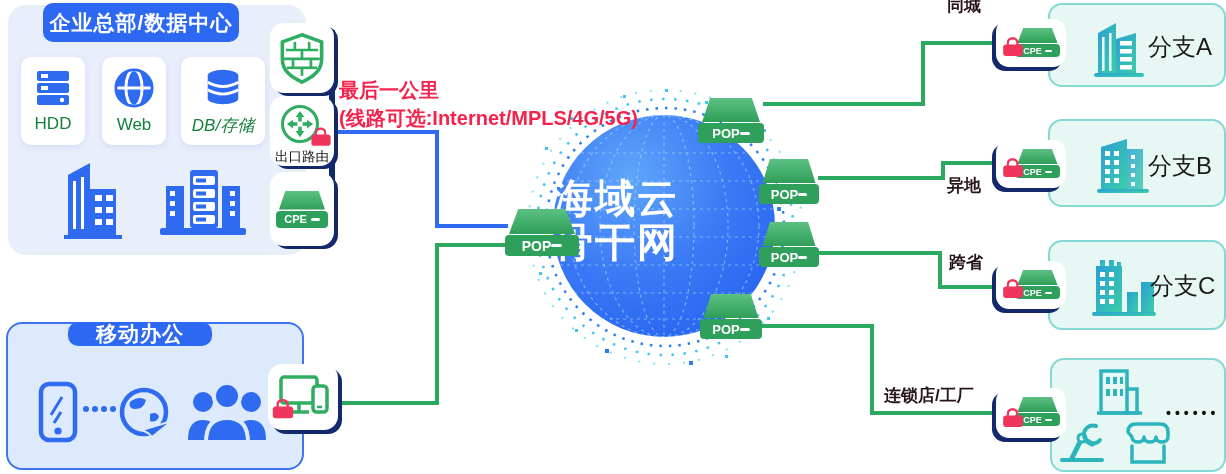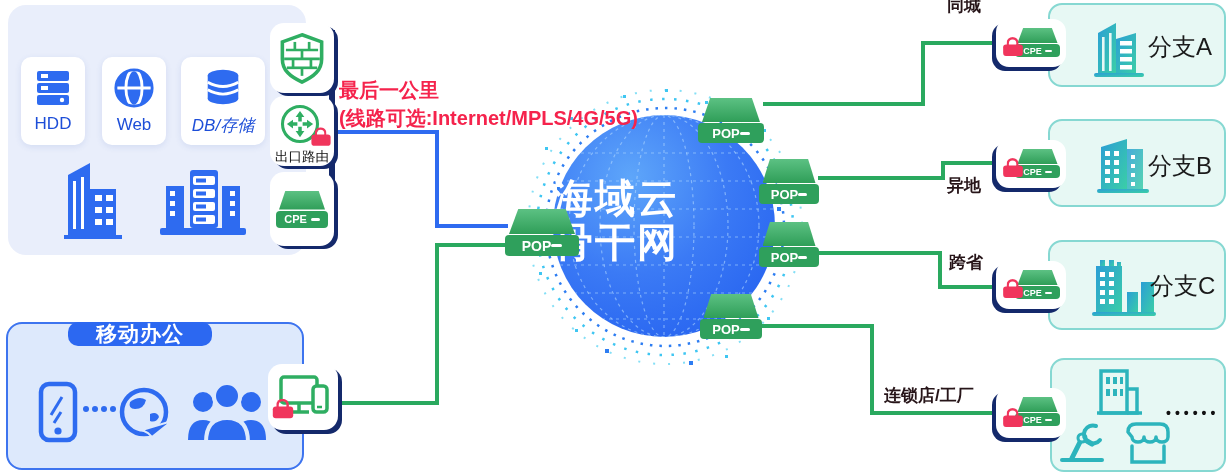--- a/index.html
+++ b/index.html
@@ -7,21 +7,21 @@
   #canvas{position:relative;width:1226px;height:474px;background:#ffffff;overflow:hidden;}
 
   
   .panel-blue{position:absolute;background:#e9eefb;border-radius:18px;}
   .panel-blue-bordered{position:absolute;background:#dde9fc;border:2.5px solid #3d74ef;border-radius:16px;}
   .panel-mint{position:absolute;background:#e7f8f4;border:2px solid #86d8d2;border-radius:14px;}
   .hdr{position:absolute;background:#2c68f1;border-radius:10px;color:#fff;font-size:21px;font-weight:bold;
        display:flex;align-items:center;justify-content:center;letter-spacing:1px;z-index:4;}
   .card-white{position:absolute;background:#fff;border-radius:10px;box-shadow:0 2px 6px rgba(60,90,180,.12);
        display:flex;flex-direction:column;align-items:center;justify-content:center;gap:6px;z-index:4;}
-  .card-label{font-size:17px;color:#1d4ed8;}
+  .card-label{font-size:17px;color:#15803d;}
 
   
   .side-card{position:absolute;background:#fff;border-radius:14px;z-index:4;
        display:flex;flex-direction:column;align-items:center;justify-content:center;gap:3px;
        box-shadow:4px 3px 0 #14296b;}
   .navy-strip{position:absolute;background:#14296b;z-index:3;}
 
   
   .pop{position:absolute;z-index:5;}
   .dev-top{margin:0 auto;background:linear-gradient(180deg,#5cc183 0%,#2f9e58 100%);
@@ -69,20 +69,21 @@
   <svg class="abs" style="left:0;top:0;z-index:3;" width="1226" height="474" viewBox="0 0 1226 474" fill="none">
     <path d="M334 132 H437 V226 H508" stroke="#2e6bf0" stroke-width="4"></path>
     <path d="M340 403 H437 V245 H508" stroke="#2aa95f" stroke-width="4"></path>
     <path d="M763 104 H923 V43 H998" stroke="#2aa95f" stroke-width="4"></path>
     <path d="M818 178 H943 V163 H998" stroke="#2aa95f" stroke-width="4"></path>
     <path d="M818 253 H940 V287 H998" stroke="#2aa95f" stroke-width="4"></path>
     <path d="M761 326 H872 V413 H998" stroke="#2aa95f" stroke-width="4"></path>
   </svg>
 
   <div class="panel-blue" style="left:8px;top:5px;width:298px;height:250px;"></div>
+  <div class="hdr" style="left:43px;top:3px;width:196px;height:39px;">企业总部/数据中心</div>
 
   <div class="card-white" style="left:21px;top:57px;width:64px;height:88px;">
     <svg width="40" height="40" viewBox="0 0 40 40">
       <rect x="4" y="3" width="32" height="10" rx="2" fill="#2e6bf0"></rect>
         <rect x="8" y="6" width="7" height="4" fill="#fff"></rect>
       <rect x="4" y="15" width="32" height="10" rx="2" fill="#2e6bf0"></rect>
         <rect x="8" y="18" width="7" height="4" fill="#fff"></rect>
       <rect x="4" y="27" width="32" height="10" rx="2" fill="#2e6bf0"></rect>
         <circle cx="29" cy="32" r="2.2" fill="#fff"></circle>
     </svg>

